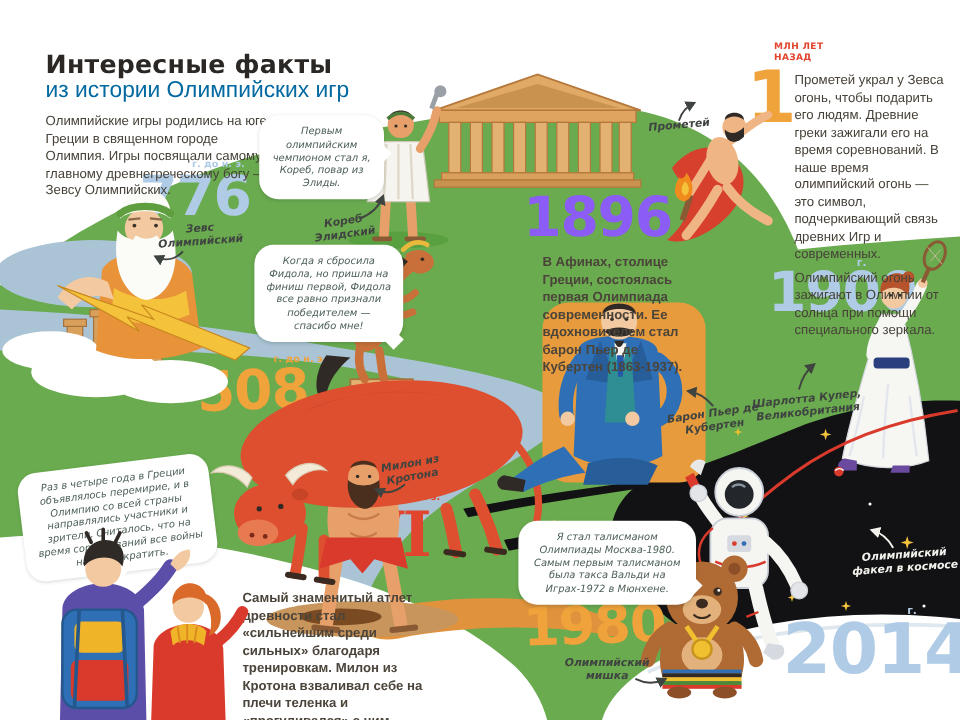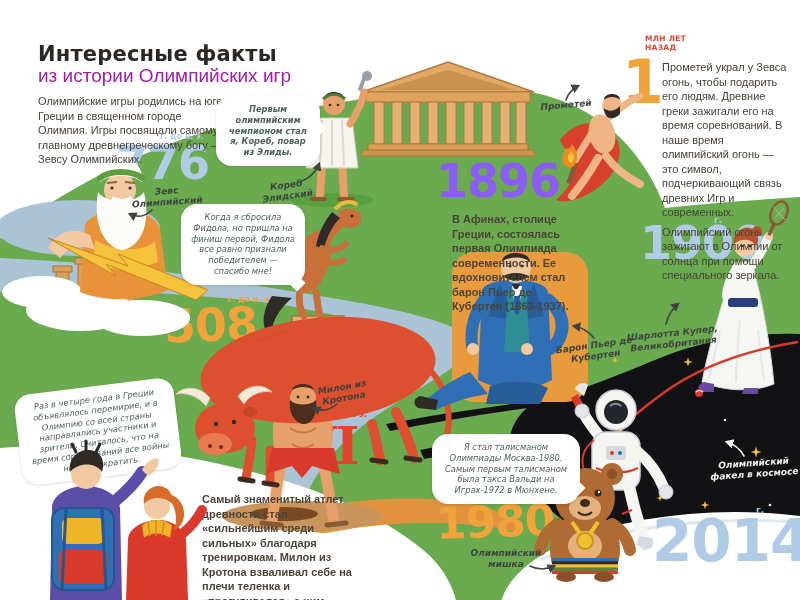--- a/index.html
+++ b/index.html
@@ -1,21 +1,21 @@
 <!DOCTYPE html>
 <html><head>
 <meta charset="utf-8">
 <style>
   html,body{margin:0;padding:0;background:#888;}
   .canvas{position:relative;width:800px;height:600px;background:#ffffff;overflow:hidden;
           font-family:"Liberation Sans",sans-serif;margin:0 auto;}
   .abs{position:absolute;}
   svg.layer{position:absolute;left:0;top:0;}
   .title-b{font-family:"DejaVu Sans",sans-serif;font-weight:700;font-size:21px;color:#2b2724;letter-spacing:.2px;}
-  .title-s{font-family:"Liberation Sans",sans-serif;font-weight:400;font-size:19px;color:#a21caf;}
+  .title-s{font-family:"Liberation Sans",sans-serif;font-weight:400;font-size:19px;color:#0369a1;}
   .para{font-family:"Liberation Sans",sans-serif;font-size:11px;line-height:1.32;color:#4b443a;font-weight:600;}
   .para.light{font-weight:400;color:#474239;}
   .year{font-family:"DejaVu Sans",sans-serif;font-weight:800;line-height:1;letter-spacing:-1px;}
   .era{font-family:"DejaVu Sans",sans-serif;font-weight:700;font-size:8px;white-space:nowrap;}
   .era.wrap{white-space:normal;text-transform:uppercase;line-height:1.2;letter-spacing:.3px;}
   .hand{font-family:"DejaVu Sans",sans-serif;font-style:italic;font-weight:600;font-size:9px;
         line-height:1.22;color:#3f4440;text-align:center;}
   .hand.white{color:#f5f3ee;}
   .bubble{background:#fff;border-radius:16px;padding:8px 9px;
           font-family:"DejaVu Sans",sans-serif;font-style:italic;font-weight:500;font-size:8.3px;
@@ -331,26 +331,26 @@
   <div class="abs title-s z4" style="left:38px;top:65px;">из истории Олимпийских игр</div>
   <div class="abs para light z4" style="left:38px;top:94px;width:192px;">Олимпийские игры родились на юге Греции в священном городе Олимпия. Игры посвящали самому главному древнегреческому богу — Зевсу Олимпийских.</div>
 
   <div class="abs para z4" style="left:452px;top:212px;width:132px;">В Афинах, столице Греции, состоялась первая Олимпиада современности. Ее вдохновителем стал барон Пьер де Кубертен (1863-1937).</div>
   <div class="abs z4" style="left:662px;top:60px;width:130px;">
     <div class="para light">Прометей украл у Зевса огонь, чтобы подарить его людям. Древние греки зажигали его на время соревнований. В наше время олимпийский огонь — это символ, подчеркивающий связь древних Игр и современных.</div>
     <div class="para light" style="margin-top:5px;">Олимпийский огонь зажигают в Олимпии от солнца при помощи специального зеркала.</div>
   </div>
   <div class="abs para z4" style="left:202px;top:492px;width:150px;">Самый знаменитый атлет древности стал «сильнейшим среди сильных» благодаря тренировкам. Милон из Кротона взваливал себе на плечи теленка и «прогуливался» с ним — даже годы спустя, когда тот вырос в огромного быка.</div>
 
-  <div class="abs bubble z4" style="left:216px;top:96px;width:86px;font-weight:bold;">
+  <div class="abs bubble z4" style="left:216px;top:96px;width:86px;">
     <span>Первым олимпийским чемпионом стал я, Кореб, повар из Элиды.</span>
     <span class="tail" style="right:-4px;top:26px;"></span>
   </div>
 
-  <div class="abs bubble z4" style="left:181px;top:204px;width:106px;">
+  <div class="abs bubble z4" style="left:212px;top:204px;width:106px;">
     <span>Когда я сбросила Фидола, но пришла на финиш первой, Фидола все равно признали победителем — спасибо мне!</span>
     <span class="tail" style="right:2px;bottom:-4px;"></span>
   </div>
 
   <div class="abs bubble z4" style="left:18px;top:386px;width:142px;transform:rotate(-7deg);">
     <span>Раз в четыре года в Греции объявлялось перемирие, и в Олимпию со всей страны направлялись участники и зрители. Считалось, что на время соревнований все войны надо прекратить.</span>
     <span class="tail" style="left:70px;bottom:-4px;"></span>
   </div>
 
   <div class="abs bubble z4" style="left:432px;top:434px;width:130px;">

